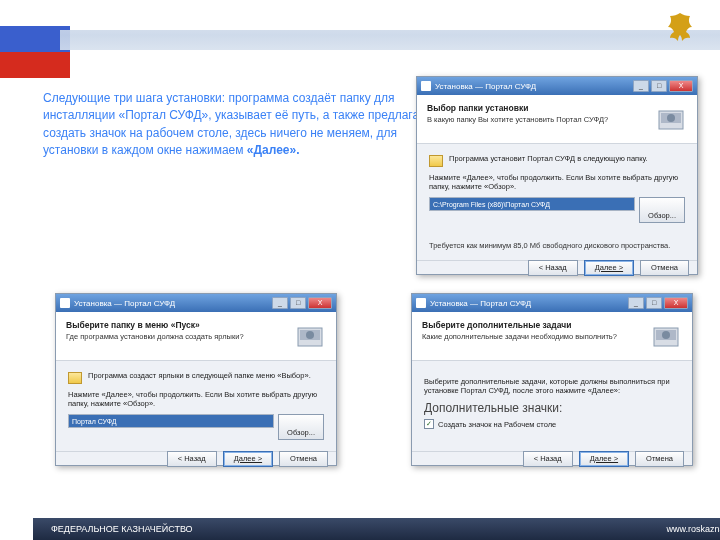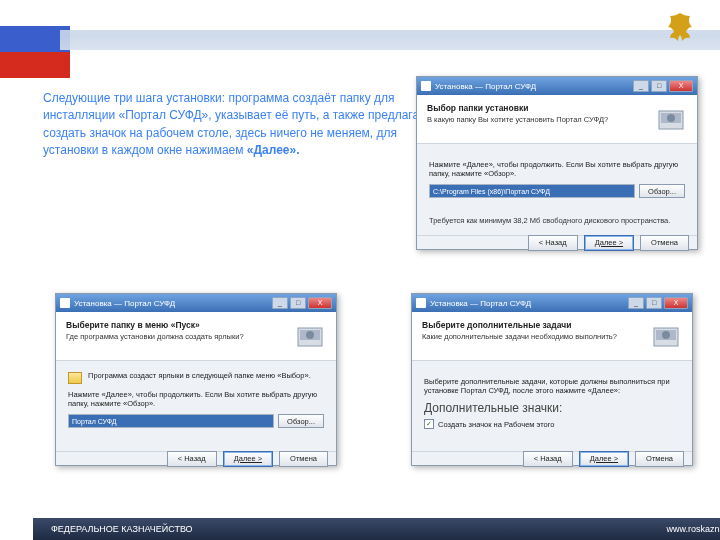--- a/index.html
+++ b/index.html
@@ -27,21 +27,21 @@
 .header .hsub{font-size:7.5px;color:#333;}
 .header .hicon{width:32px;height:32px;margin-left:6px;}
 .body{padding:10px 12px;background:#eef1f6;min-height:90px;}
 .body .line{display:flex;align-items:flex-start;margin-bottom:6px;}
 .body .folder{width:14px;height:12px;background:linear-gradient(180deg,#fce79a,#f0c94a);border:1px solid #c09830;margin-right:6px;margin-top:1px;}
 .body .btext{font-size:7.5px;line-height:1.3;}
 .body .hint{font-size:7.5px;margin:6px 0;color:#222;}
 .body .pathrow{display:flex;gap:4px;margin-top:6px;}
 .body .path{flex:1;height:14px;background:#fff;border:1px solid #a8b4c4;font-size:7px;padding:1px 3px;line-height:11px;}
 .body .path.sel{background:#3a6fb5;color:#fff;}
-.body .browse{height:14px;padding:1px 8px;background:linear-gradient(180deg,#fefefe,#e0e5ec);border:1px solid #8a9bb0;font-size:7.5px;line-height:12px;}
+.body .browse{height:14px;padding:12px 8px;background:linear-gradient(180deg,#fefefe,#e0e5ec);border:1px solid #8a9bb0;font-size:7.5px;line-height:12px;}
 .body .space{font-size:7.5px;margin-top:18px;color:#333;}
 .body .cb{display:flex;align-items:center;gap:4px;margin-top:4px;}
 .body .cbox{width:10px;height:10px;background:#fff;border:1px solid #7a8ba0;font-size:7px;text-align:center;line-height:8px;color:#2a6e2a;}
 .body .cblabel{font-size:7.5px;}
 .body .section{font-size:12px;color:#444;margin-top:6px;}
 .footer{height:14px;background:#eef1f6;border-top:1px solid #d0d6de;display:flex;align-items:center;justify-content:flex-end;padding:0 8px;gap:6px;}
 .footer .btn{height:16px;padding:0 10px;background:linear-gradient(180deg,#fefefe,#e0e5ec);border:1px solid #8a9bb0;font-size:7.5px;line-height:14px;}
 .footer .btn.primary{border:1px solid #3a6fb5;box-shadow:0 0 0 1px #8ab4e8 inset;text-decoration:underline;}
 #w1{left:416px;top:76px;width:282px;}
 #w2{left:55px;top:293px;width:282px;}
@@ -84,26 +84,30 @@
     </div>
     <div class="hicon">
       <svg viewBox="0 0 32 32">
           <rect x="4" y="8" width="24" height="18" fill="#d8dde5" stroke="#8a9bb0"></rect>
           <rect x="6" y="10" width="20" height="10" fill="#aeb8c8"></rect>
           <circle cx="16" cy="15" r="4" fill="#7a8ba0"></circle>
         </svg>
     </div>
   </div>
   <div class="body">
+    <div class="line">
+      <div class="folder"></div>
+      <div class="btext">Программа установит Портал СУФД в следующую папку.</div>
+    </div>
     <div class="hint">Нажмите «Далее», чтобы продолжить. Если Вы хотите выбрать другую папку, нажмите «Обзор».</div>
     <div class="pathrow">
       <div class="path sel">C:\Program Files (x86)\Портал СУФД</div>
       <div class="browse">Обзор...</div>
     </div>
-    <div class="space">Требуется как минимум 38,2 Мб свободного дискового пространства.</div>
+    <div class="space">Требуется как минимум 85,0 Мб свободного дискового пространства.</div>
   </div>
   <div class="footer">
     <div class="btn">&lt; Назад</div>
     <div class="btn primary">Далее &gt;</div>
     <div class="btn">Отмена</div>
   </div>
 </div>
 
 <div class="win" id="w2">
   <div class="titlebar">
@@ -167,21 +171,21 @@
           <rect x="6" y="10" width="20" height="10" fill="#aeb8c8"></rect>
           <circle cx="16" cy="15" r="4" fill="#7a8ba0"></circle>
         </svg>
     </div>
   </div>
   <div class="body">
     <div class="hint">Выберите дополнительные задачи, которые должны выполниться при установке Портал СУФД, после этого нажмите «Далее»:</div>
     <div class="section">Дополнительные значки:</div>
     <div class="cb">
       <div class="cbox">✓</div>
-      <div class="cblabel">Создать значок на Рабочем этого</div>
+      <div class="cblabel">Создать значок на Рабочем столе</div>
     </div>
   </div>
   <div class="footer">
     <div class="btn">&lt; Назад</div>
     <div class="btn primary">Далее &gt;</div>
     <div class="btn">Отмена</div>
   </div>
 </div>
 
 <div class="bottombar">

